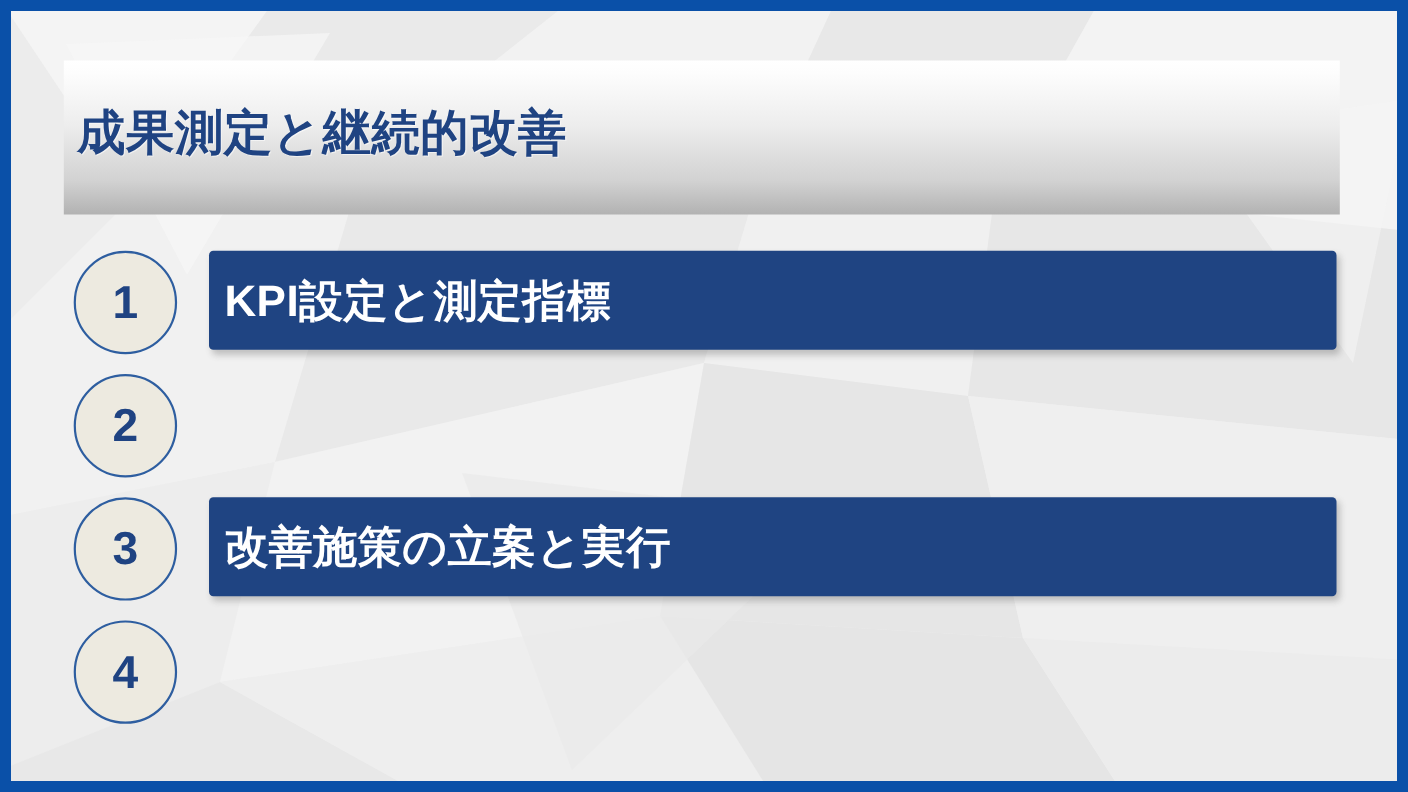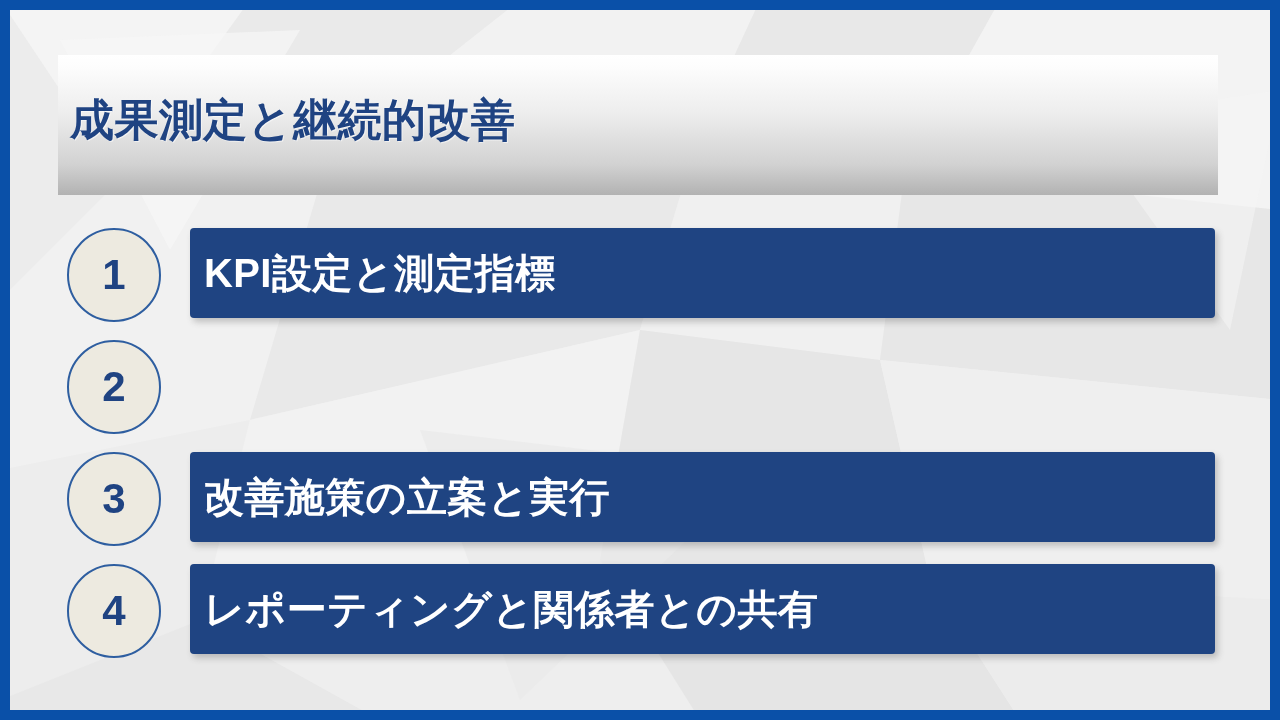--- a/index.html
+++ b/index.html
@@ -176,19 +176,16 @@
       </div>
       <div class="bar">
         <span class="bar-label">改善施策の立案と実行</span>
       </div>
     </div>
 
     <div class="row">
       <div class="num-circle">
         <span class="num-text">4</span>
       </div>
-      <div class="bar">
-        <span class="bar-label">レポーティングと関係者との共有</span>
-      </div>
     </div>
 
   </div>
 </div>
 
 </body></html>

